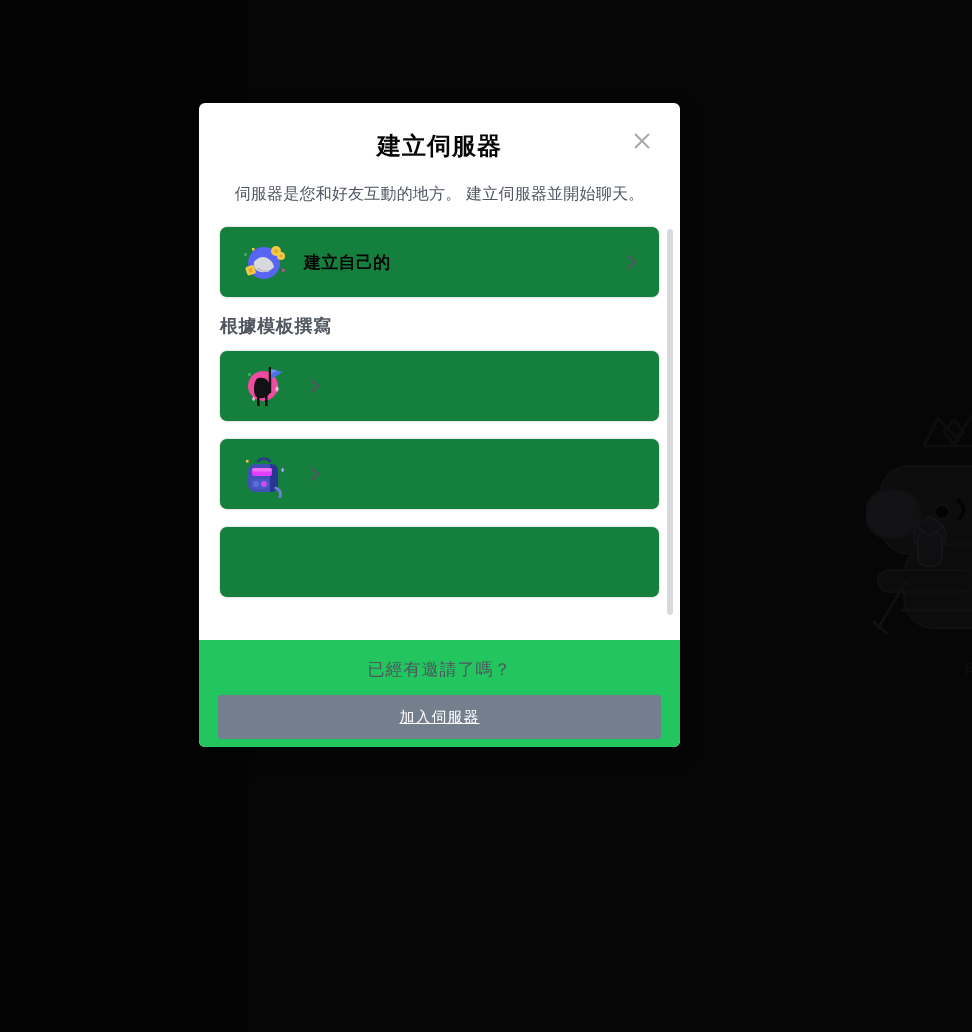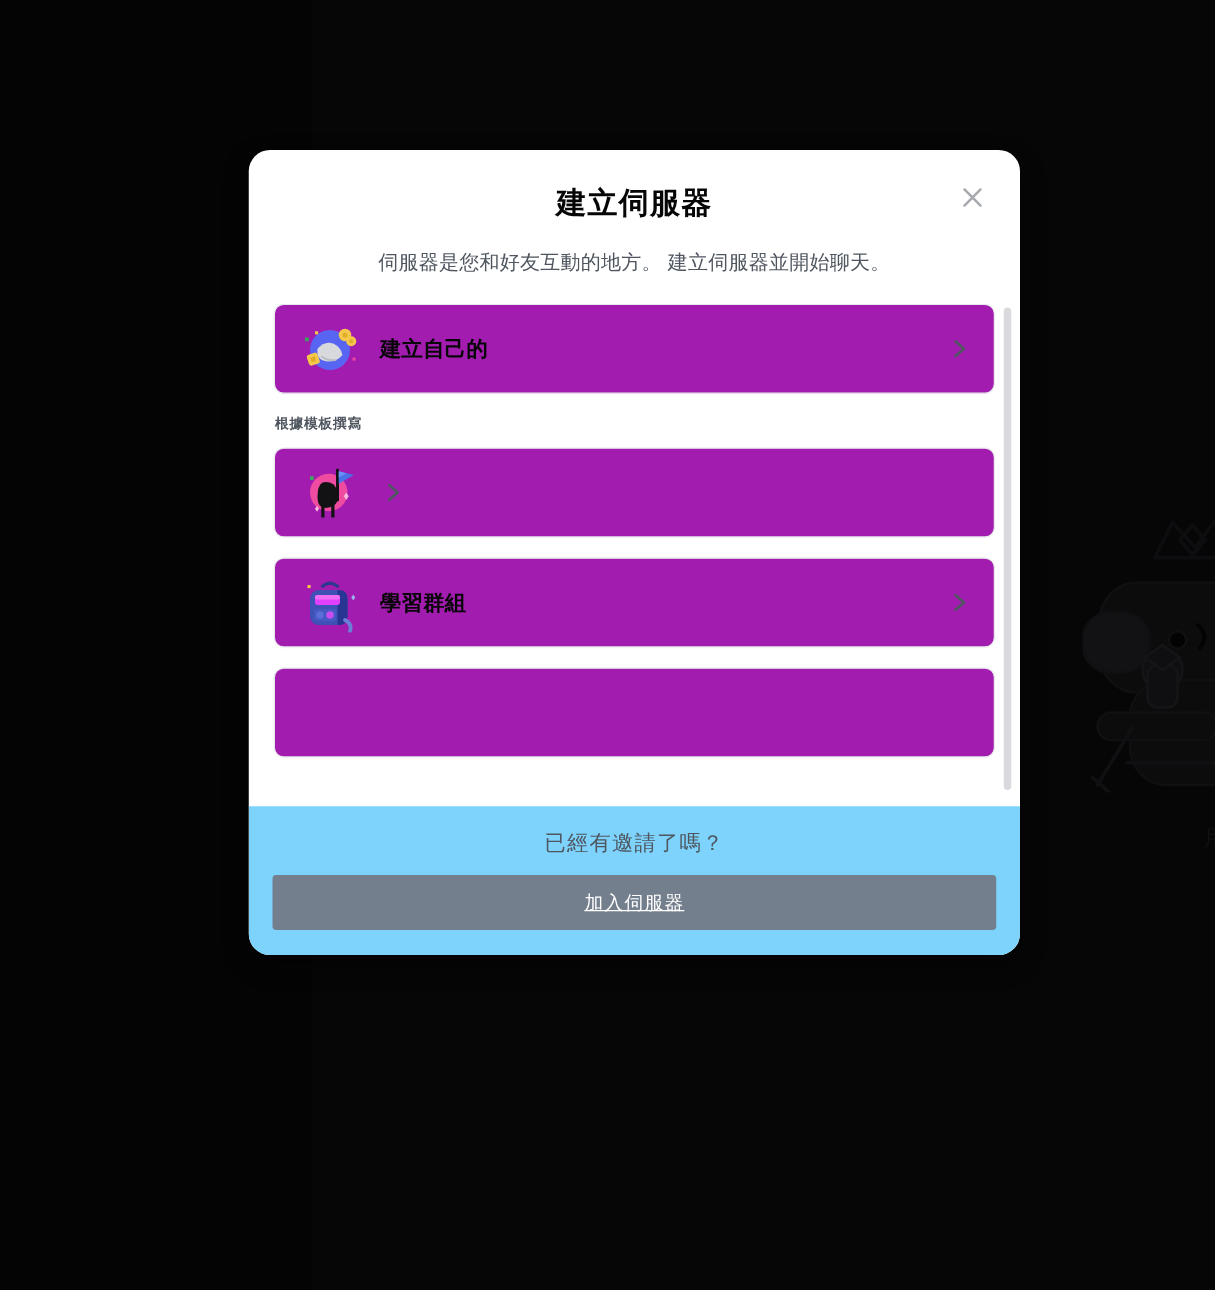--- a/index.html
+++ b/index.html
@@ -45,24 +45,24 @@
     color:#1b1b1e;
     white-space:nowrap;
     text-align:center;
   }
 
   #scrim { position:absolute; inset:0; background:rgba(0,0,0,.40); }
 
   
   #modal {
     position:absolute;
-    left:199px; top:120px;
-    width:617px; height:644px;
+    left:199px; top:103px;
+    width:481px; height:644px;
     background:#ffffff;
-    border-radius:17px;
+    border-radius:6px;
     overflow:hidden;
     box-shadow:0 8px 20px rgba(0,0,0,.45);
     display:flex; flex-direction:column;
   }
 
   .modal-head { padding:28px 24px 0; position:relative; flex:0 0 auto; }
 
   #modal-title {
     font-size:24px; font-weight:700; color:#060607;
     text-align:center; letter-spacing:1px; line-height:30px;
@@ -87,21 +87,21 @@
   .modal-body {
     flex:1 1 auto;
     margin-top:22px;
     padding:0 20px 0 20px;
     overflow:hidden;
     position:relative;
   }
 
   .option-card {
     position:relative;
-    background:#a21caf;
+    background:#15803d;
     border:1px solid #e8e9eb;
     border-radius:8px;
     height:72px;
     margin-bottom:16px;
     display:flex; align-items:center;
     padding:0 18px 0 20px;
     cursor:pointer;
     box-shadow:0 1px 0 rgba(0,0,0,.02);
   }
 
@@ -116,43 +116,43 @@
     flex:1 1 auto;
     font-size:17px; font-weight:700; color:#060607;
     letter-spacing:.3px;
   }
   .card-label.latin { font-size:16px; letter-spacing:0; }
 
   .card-chevron { flex:0 0 auto; color:#4f5660; display:flex; align-items:center; }
   .card-chevron svg { width:20px; height:20px; display:block; }
 
   #templates-heading {
-    font-size:11px; font-weight:700; color:#4f5660;
+    font-size:18px; font-weight:700; color:#4f5660;
     letter-spacing:.6px;
     margin:2px 0 12px 1px;
   }
 
   
   #modal-scrollbar {
     position:absolute; right:6px; top:0;
     width:8px; height:100%;
   }
   #modal-scrollbar-thumb {
     position:absolute; left:1px; top:3px;
     width:6px; height:386px;
     background:#d9dadd;
     border-radius:4px;
     cursor:pointer;
   }
 
   
   .modal-footer {
     flex:0 0 auto;
-    background:#7dd3fc;
-    padding:18px 19px 20px;
+    background:#22c55e;
+    padding:18px 19px 8px;
   }
   #footer-prompt {
     font-size:17px; color:#4f5660;
     text-align:center; letter-spacing:1px;
     margin-bottom:14px;
   }
   #join-server-button {
     display:block; width:100%; height:44px;
     background:#747f8d; color:#ffffff;
     border:none; border-radius:3px;
@@ -278,21 +278,20 @@
           <rect x="12" y="18" width="20" height="8" rx="2.5" fill="#e040fb"></rect>
           <rect x="12" y="18" width="20" height="3.5" rx="1.7" fill="#f06ef5"></rect>
           <rect x="11" y="29" width="18" height="10" rx="3" fill="#4558c4"></rect>
           <circle cx="16" cy="34" r="3" fill="#5b6dd6"></circle>
           <circle cx="24" cy="34" r="3" fill="#c74df0"></circle>
           <path d="M36 38 q6 3 4 9" fill="none" stroke="#6b7fd6" stroke-width="3" stroke-linecap="round"></path>
           <path d="M41 20 l1.6 -2.4 1.6 2.4 -1.6 2.4 Z" fill="#9fb0ef"></path>
           <rect x="6" y="10" width="2.5" height="2.5" fill="#f5c84b"></rect>
         </svg>
       </span>
-      <span class="card-label">學習群組</span>
       <span class="card-chevron">
         <svg viewBox="0 0 24 24" fill="none" stroke="currentColor" stroke-width="2.6" stroke-linecap="round" stroke-linejoin="round">
           <path d="M9 5 L17 12 L9 19"></path>
         </svg>
       </span>
     </div>
 
     <div class="option-card"></div>
 
     <div id="modal-scrollbar">

